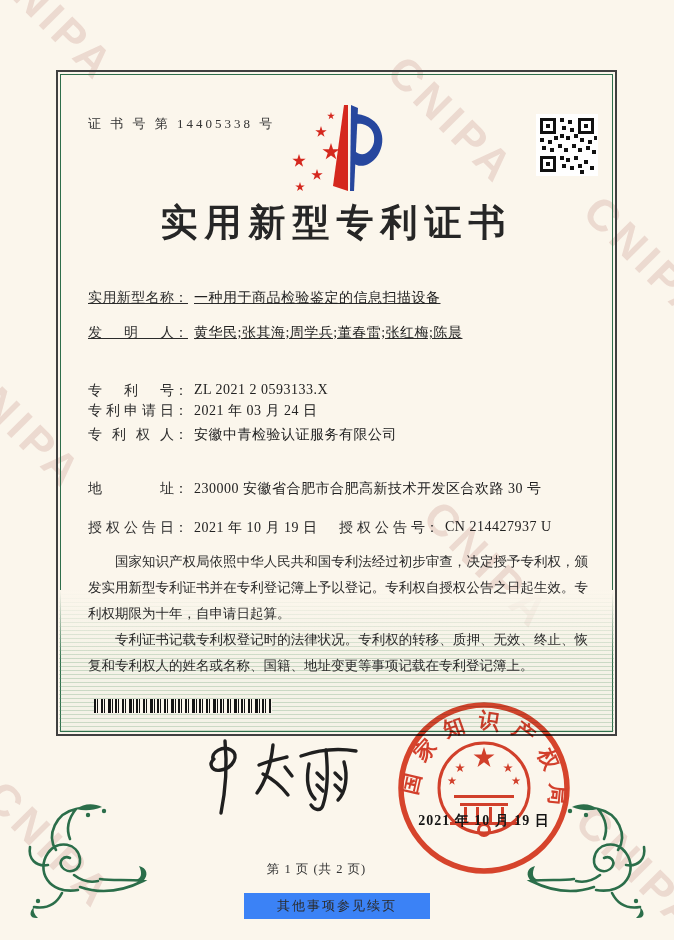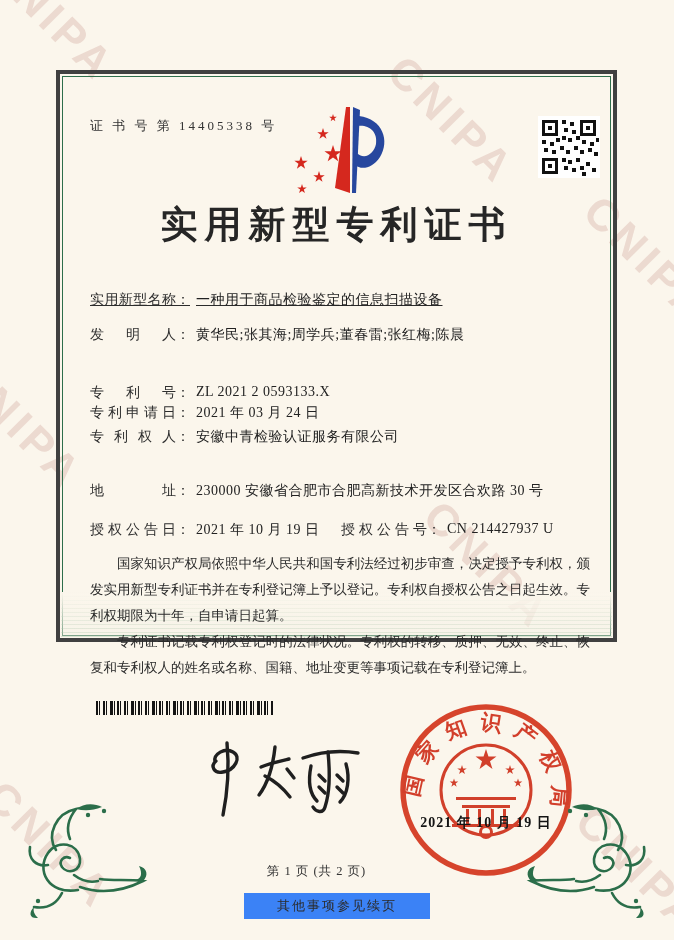--- a/index.html
+++ b/index.html
@@ -10,22 +10,22 @@
     color:#2b2b2b;
   }
   .wm{
     position:absolute;z-index:1;
     font-family:"Liberation Sans","DejaVu Sans",sans-serif;
     font-weight:bold;font-size:44px;letter-spacing:5px;
     color:rgba(203,152,142,0.30);
     transform:rotate(45deg);white-space:nowrap;pointer-events:none;
   }
   .cert{
-    position:absolute;left:56px;top:70px;width:561px;height:572px;
-    border:4px solid #404040;box-sizing:border-box;z-index:2;
+    position:absolute;left:56px;top:70px;width:561px;height:666px;
+    border:2px solid #404040;box-sizing:border-box;z-index:2;
   }
   .cert-inner-line{
     position:absolute;inset:2px;border:1px solid #2e6e4b;pointer-events:none;
   }
   .guilloche{
     position:absolute;left:1px;right:1px;bottom:1px;top:518px;
     background-image:
       linear-gradient(180deg,#fbf6ec 0px,rgba(251,246,236,0) 70px),
       repeating-linear-gradient(180deg,rgba(106,158,118,0.30) 0 1px,rgba(0,0,0,0) 1px 4px);
     background-color:rgba(120,170,130,0.05);
@@ -160,21 +160,21 @@
     </g>
   </svg>
 
   <div class="title">实用新型专利证书</div>
 
   <div class="frow" style="top:217px;text-decoration:underline;">
     <span class="flabel">实用新型名称</span>
       <span class="fcolon">：</span>
     <span class="fvalue">一种用于商品检验鉴定的信息扫描设备</span>
   </div>
-  <div class="frow" style="top:252px;">
+  <div class="frow" style="top:252px;text-decoration:underline;">
     <span class="flabel">发明人</span>
       <span class="fcolon">：</span>
     <span class="fvalue">黄华民;张其海;周学兵;董春雷;张红梅;陈晨</span>
   </div>
   <div class="frow" style="top:290px;margin-top:20px;">
     <span class="flabel">专利号</span>
       <span class="fcolon">：</span>
     <span class="fvalue">ZL 2021 2 0593133.X</span>
   </div>
   <div class="frow" style="top:330px;">

